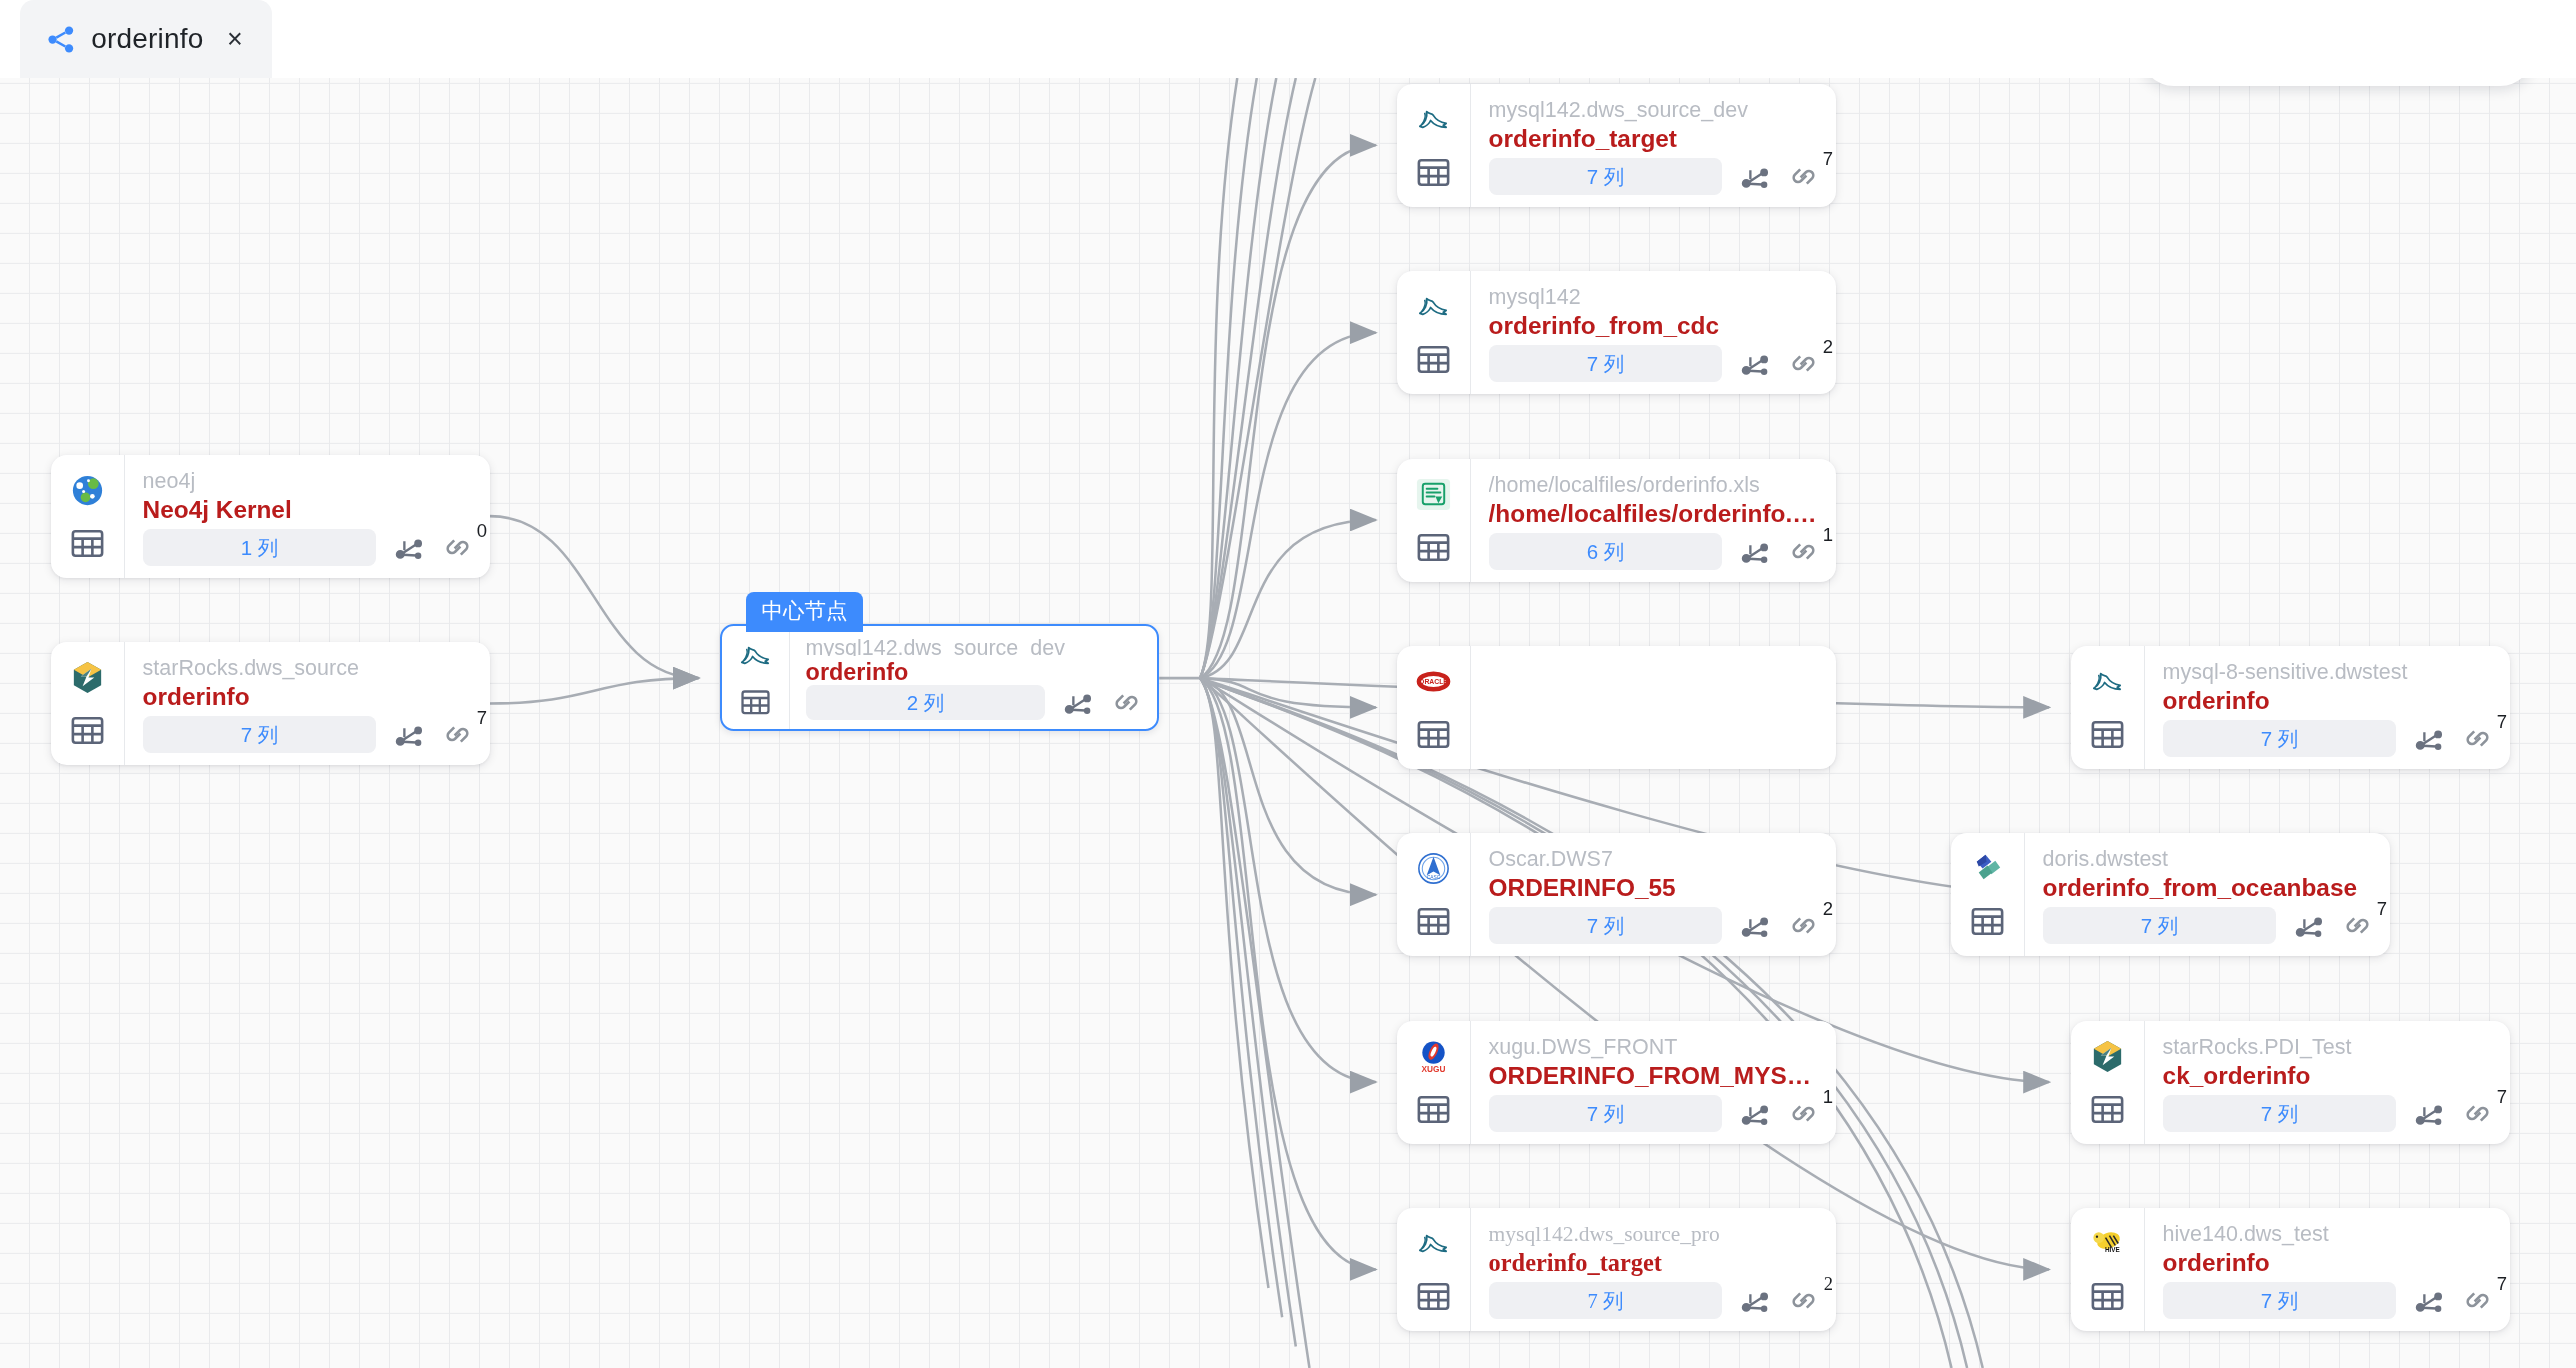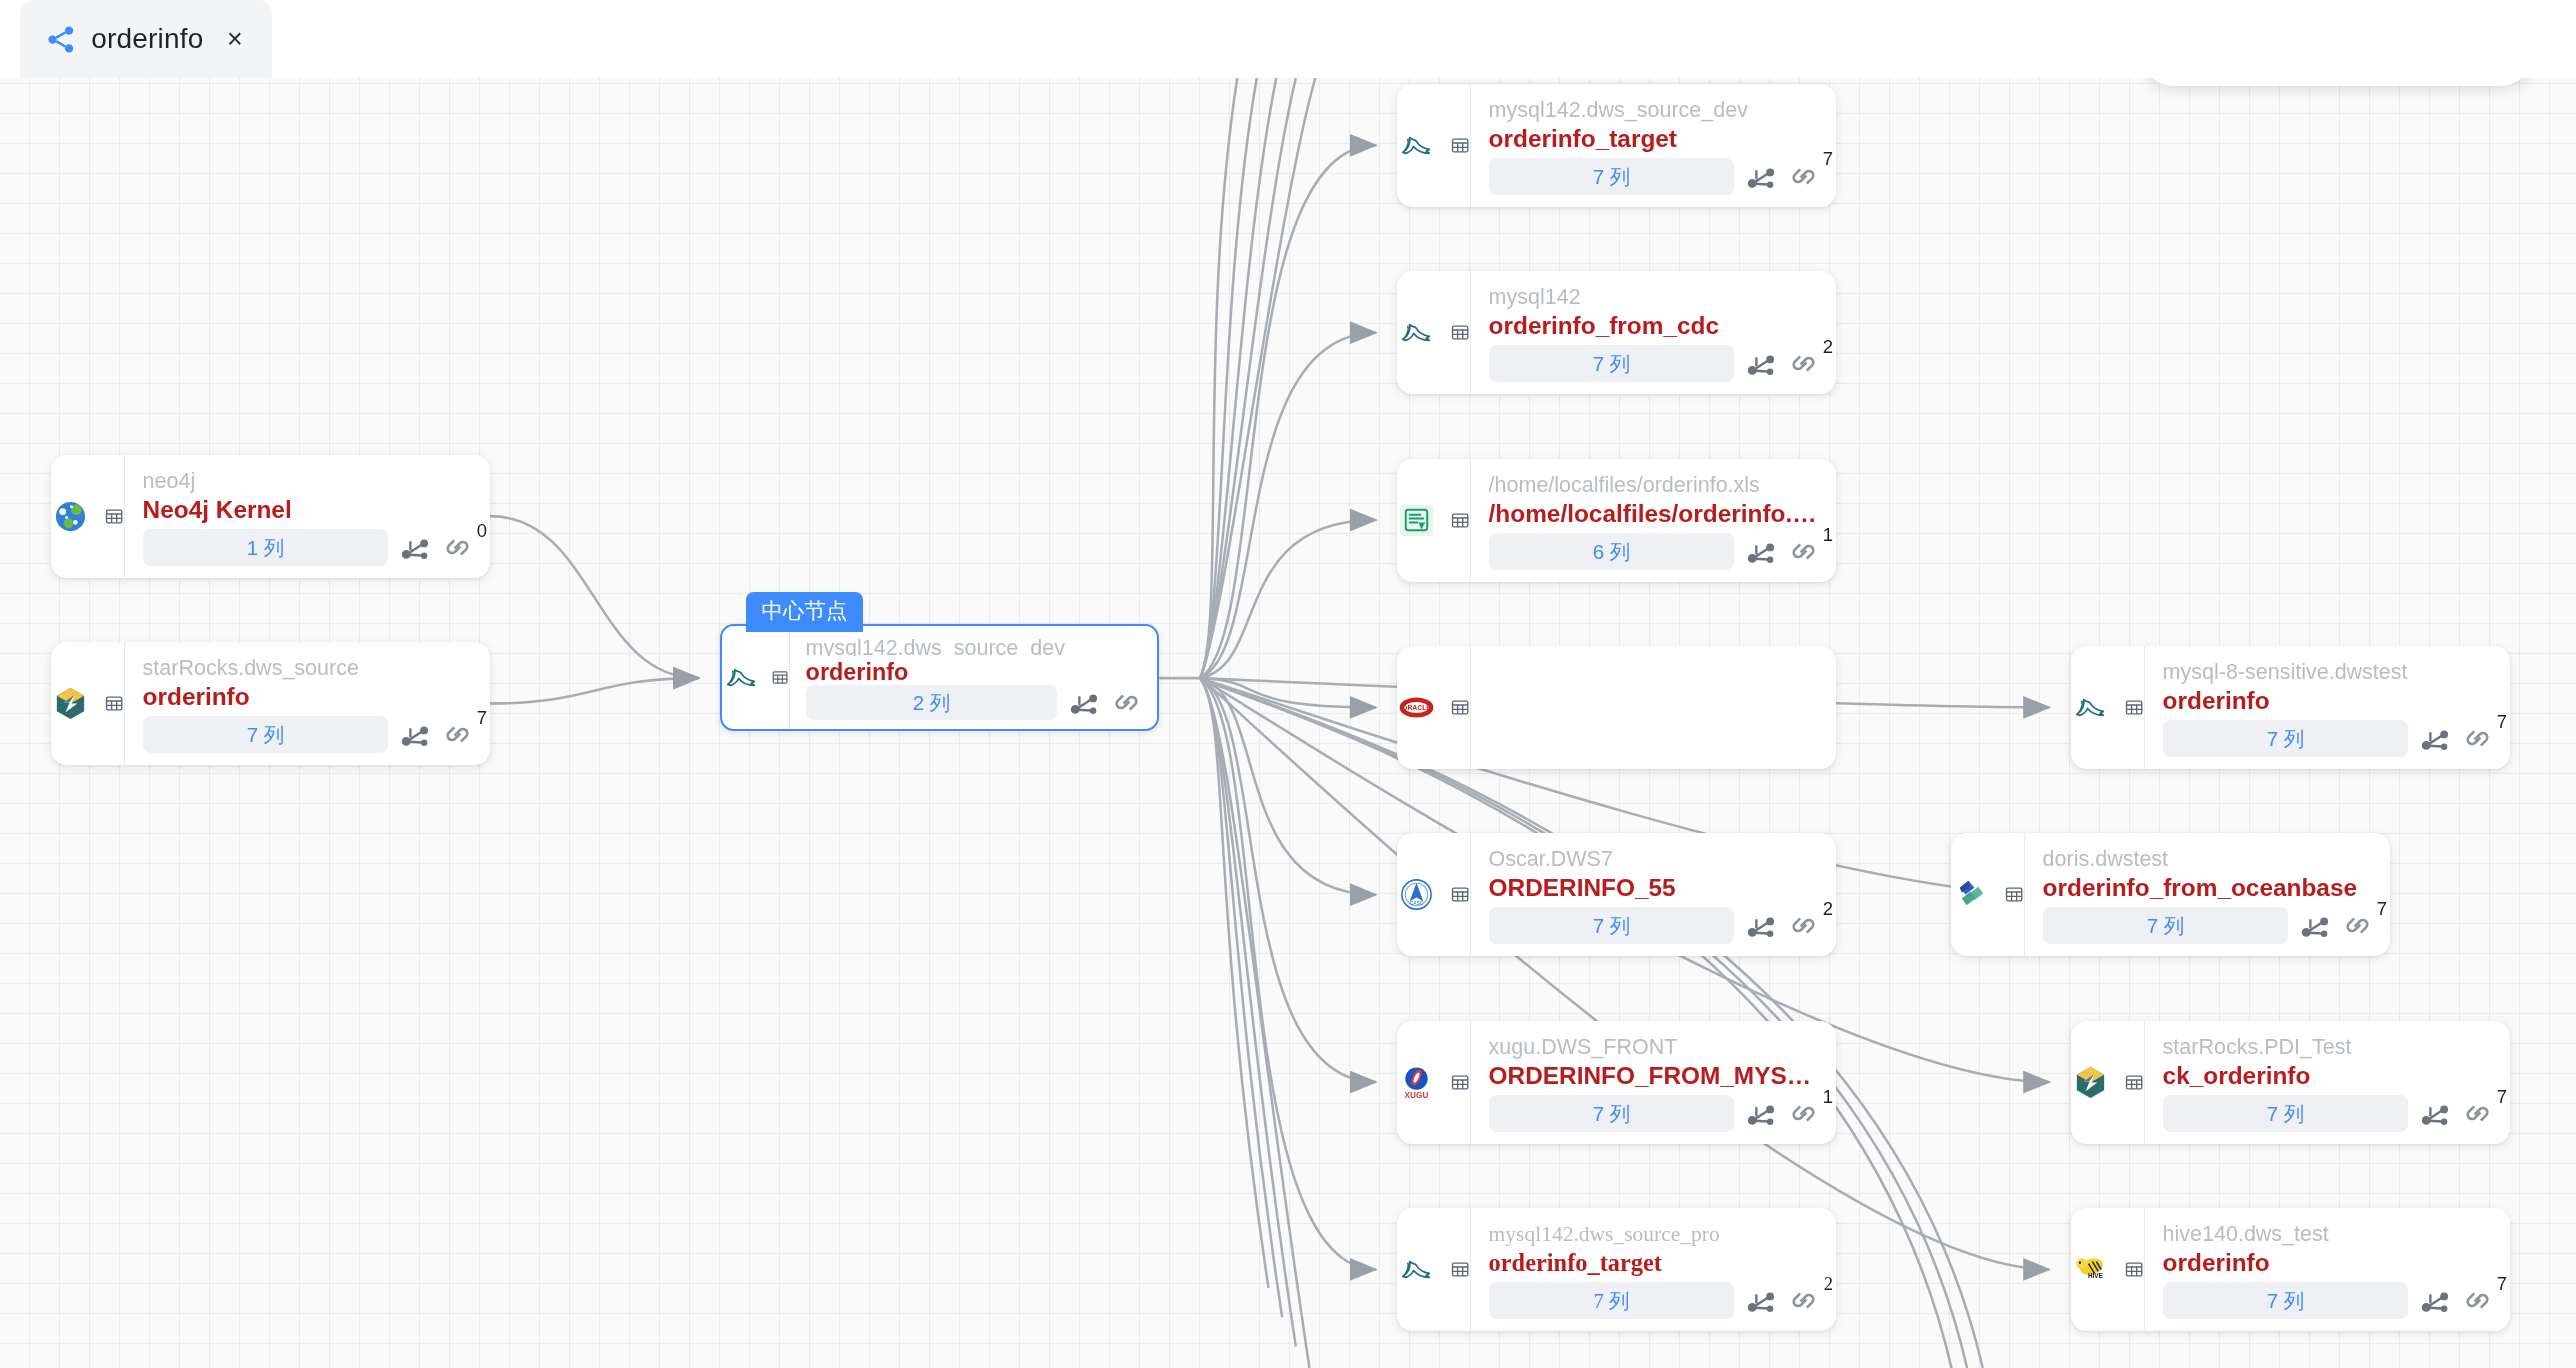--- a/index.html
+++ b/index.html
@@ -46,37 +46,37 @@
     width:439px;height:123px;
     background:#ffffff;
     border-radius:15.6px;
     box-shadow:0 2px 9.8px rgba(16,24,40,.10), 0 1px 2.9px rgba(16,24,40,.06);
     box-sizing:border-box;
     display:flex;
     z-index:10;
   }
   .node-icons{
     width:74px;flex:0 0 74px;
-    display:flex;flex-direction:row;align-items:center;justify-content:center;
+    display:flex;flex-direction:column;align-items:center;justify-content:center;
     gap:13.7px;padding:9.8px 0;
     border-right:1.5px solid #e7e9ec;
     box-sizing:border-box;
   }
   .src-logo{width:41px;height:41px;display:flex;align-items:center;justify-content:center;}
   .src-logo svg{display:block;}
   .table-glyph{width:39px;height:39px;display:block;}
   .node-body{flex:1;min-width:0;padding:12.7px 15.6px 11.7px 17.6px;box-sizing:border-box;display:flex;flex-direction:column;gap:2.9px;}
   .node-schema{
     font-size:21.5px;color:#b8bcc3;white-space:nowrap;overflow:hidden;text-overflow:ellipsis;line-height:1.25;
   }
   .node-title{
     font-size:24.4px;font-weight:bold;color:#b91c1c;white-space:nowrap;overflow:hidden;text-overflow:ellipsis;line-height:1.25;
     margin-top:-1px;
   }
-  .node-footer{display:flex;align-items:center;gap:10px;margin-top:2px;}
+  .node-footer{display:flex;align-items:center;gap:16px;margin-top:2px;}
   .col-pill{
     flex:1;min-width:0;height:37px;background:#eff0f3;border-radius:7.8px;
     display:flex;align-items:center;justify-content:center;
     font-size:20.5px;color:#3d8bfd;
   }
   .mini-icon{width:33px;height:33px;flex:0 0 33px;display:block;}
   .rel-wrap{position:relative;display:flex;align-items:center;flex:0 0 auto;}
   .rel-badge{
     position:absolute;right:-12.7px;top:-9.8px;font-size:18.5px;color:#1c1f24;line-height:1;
   }

